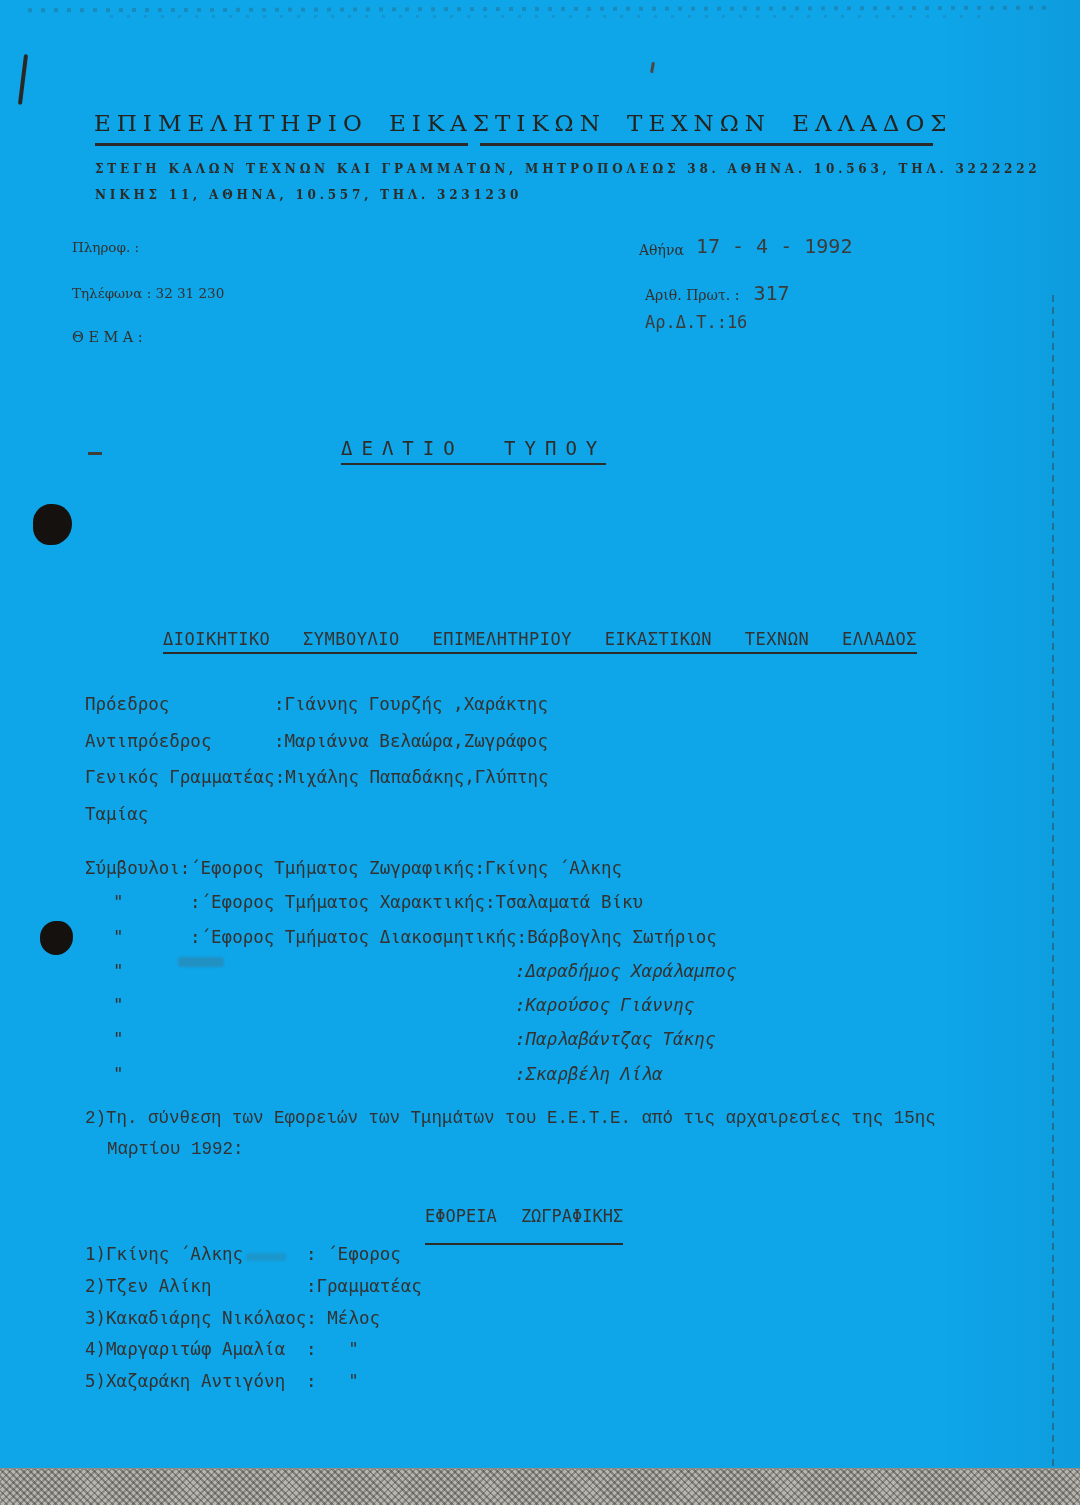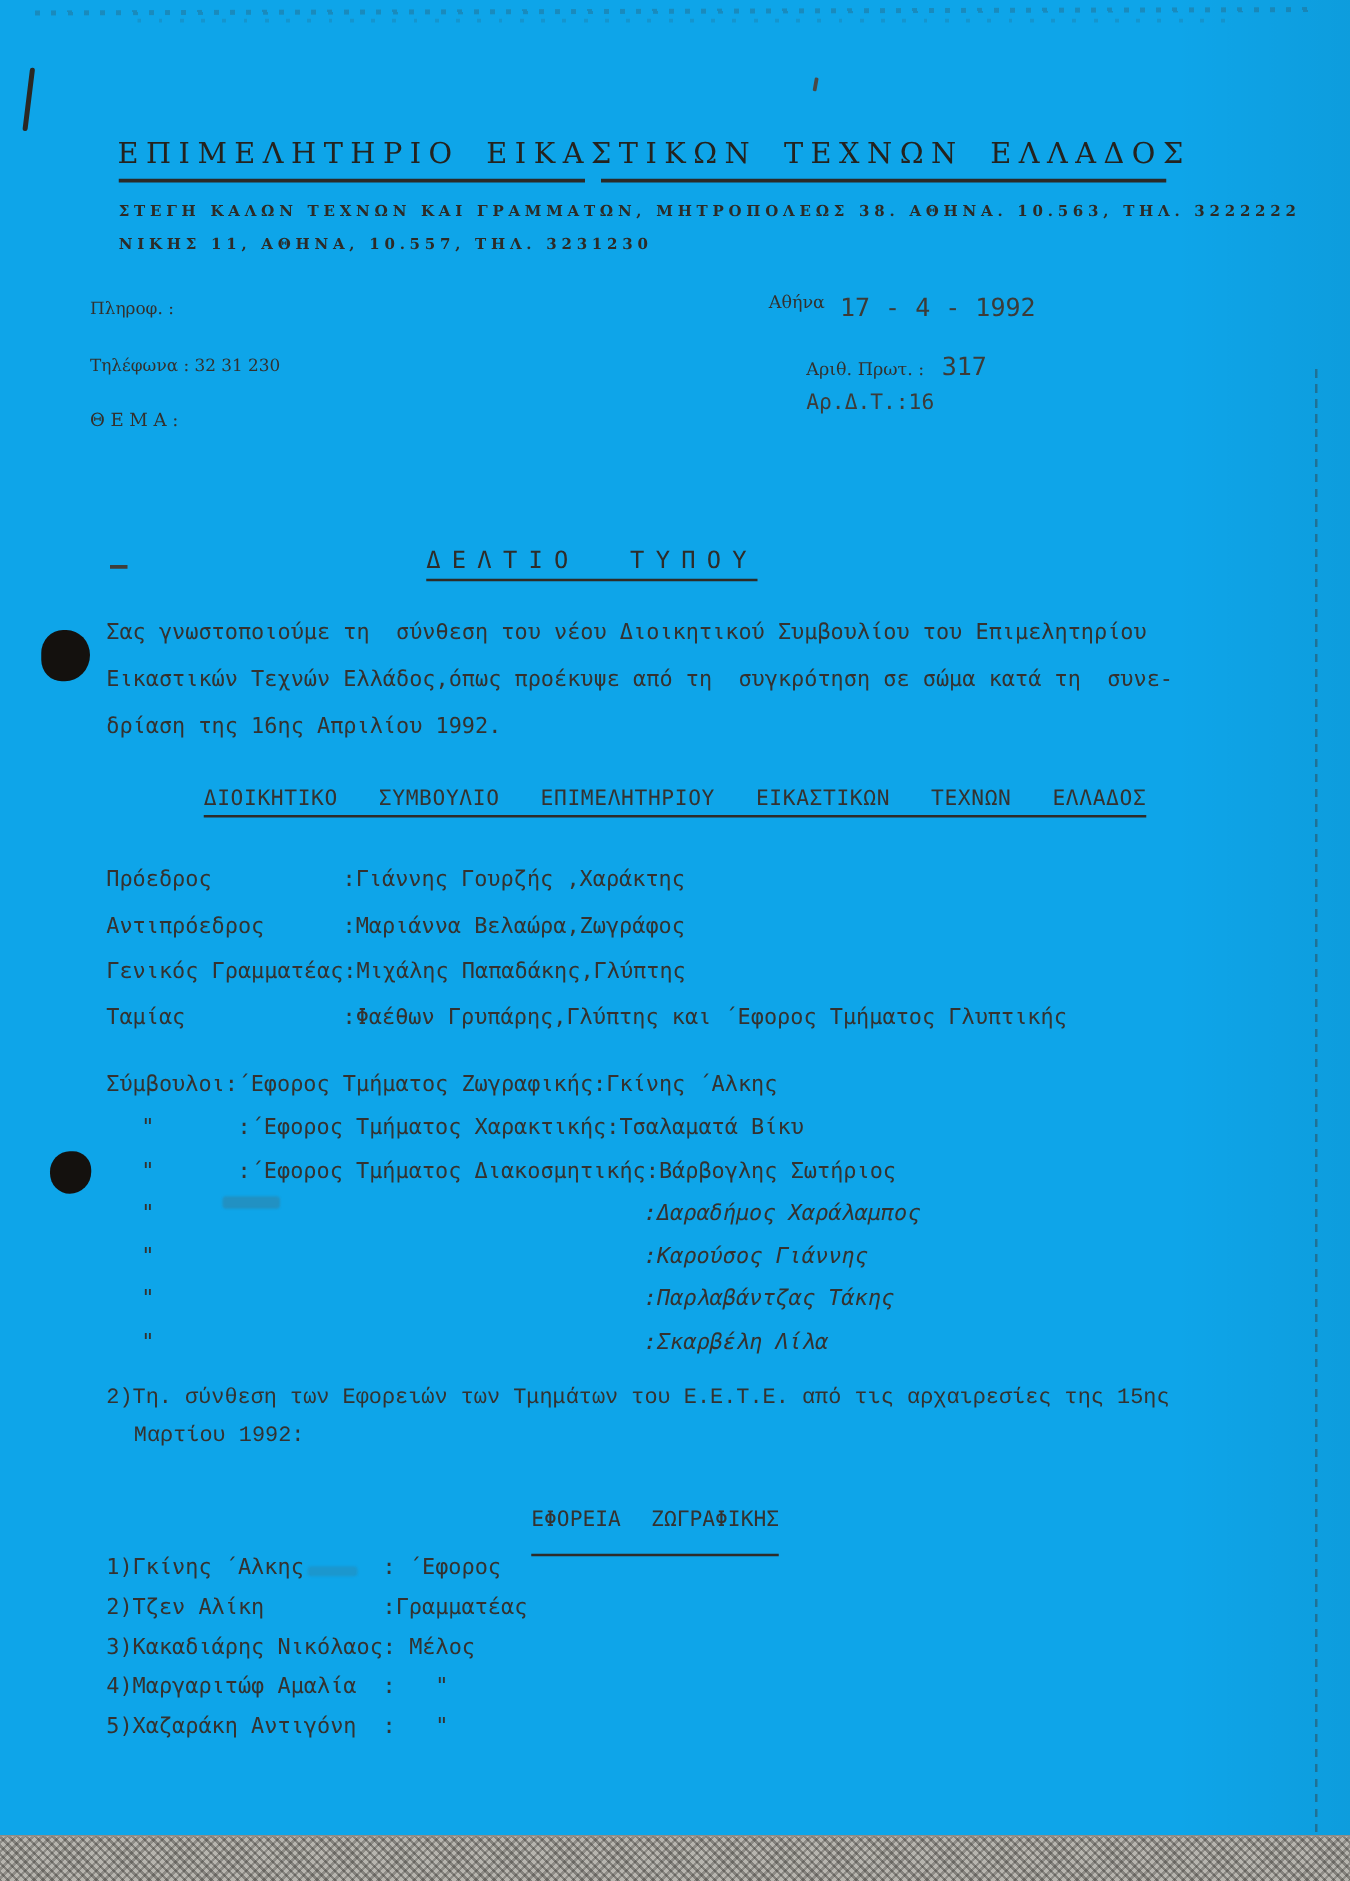--- a/index.html
+++ b/index.html
@@ -52,21 +52,21 @@
   .addr { font-family:"DejaVu Serif", serif; font-weight:bold; font-size:12px;
     letter-spacing:3.8px; color:#2c2b27; white-space:pre; }
   .addr1 { left:95px; top:162px; }
   .addr2 { left:95px; top:188px; }
 
   
   .meta-label { font-family:"DejaVu Serif", serif; font-size:13.5px; color:#33312e; }
   .info-label  { left:72px; top:239px; }
   .phones-label{ left:72px; top:285px; }
   .subject-label { left:72px; top:329px; font-size:14.5px; letter-spacing:4.5px; }
-  .date-row { left:615px; top:234px; display:flex; align-items:flex-start; gap:12px; }
+  .date-row { left:639px; top:234px; display:flex; align-items:flex-end; gap:12px; }
   .date-row .city { font-family:"DejaVu Serif", serif; font-size:14px; color:#33312e; }
   .date-row .val  { font-size:20px; color:#3c3b38; white-space:pre; }
   .prot-row { left:645px; top:281px; display:flex; align-items:baseline; gap:14px; }
   .prot-row .lbl { font-family:"DejaVu Serif", serif; font-size:14px; color:#33312e; }
   .prot-row .val { font-size:20px; color:#3c3b38; }
   .dt-line { left:645px; top:312px; font-size:17px; color:#3c3b38; }
 
   
   .press-title { left:341px; top:437px; font-size:19px; letter-spacing:9px;
     word-spacing:20px; color:#2e2c29; border-bottom:2.5px solid #2e2c29;
@@ -133,44 +133,38 @@
     <span class="val mono">17 - 4 - 1992</span>
   </div>
   <div class="abs prot-row">
     <span class="lbl">Αριθ. Πρωτ. :</span>
     <span class="val mono">317</span>
   </div>
   <div class="abs dt-line mono">Αρ.Δ.Τ.:16</div>
 
   <div class="abs press-title">ΔΕΛΤΙΟ ΤΥΠΟΥ</div>
 
-  <div class="abs intro">
-    <div class="line">Σας γνωστοποιούμε τη  σύνθεση του νέου Διοικητικού Συμβουλίου του Επιμελητηρίου</div>
-    <div class="line">Εικαστικών Τεχνών Ελλάδος,όπως προέκυψε από τη  συγκρότηση σε σώμα κατά τη  συνε-</div>
-    <div class="line">δρίαση της 16ης Απριλίου 1992.</div>
-  </div>
 
   <div class="abs board-heading">ΔΙΟΙΚΗΤΙΚΟ ΣΥΜΒΟΥΛΙΟ ΕΠΙΜΕΛΗΤΗΡΙΟΥ ΕΙΚΑΣΤΙΚΩΝ ΤΕΧΝΩΝ ΕΛΛΑΔΟΣ</div>
 
   <div class="abs officers">
     <div class="row">
       <span class="role">Πρόεδρος</span>
       <span class="entry">:Γιάννης Γουρζής ,Χαράκτης</span>
     </div>
     <div class="row">
       <span class="role">Αντιπρόεδρος</span>
       <span class="entry">:Μαριάννα Βελαώρα,Ζωγράφος</span>
     </div>
     <div class="row">
       <span class="role">Γενικός Γραμματέας</span>
       <span class="entry">:Μιχάλης Παπαδάκης,Γλύπτης</span>
     </div>
     <div class="row">
       <span class="role">Ταμίας</span>
-      <span class="entry">:Φαέθων Γρυπάρης,Γλύπτης και ΄Εφορος Τμήματος Γλυπτικής</span>
     </div>
   </div>
 
   <div class="abs council">
     <div class="row">
       <span class="c-mark">Σύμβουλοι:</span>
       <span class="c-entry">΄Εφορος Τμήματος Ζωγραφικής:Γκίνης ΄Αλκης</span>
     </div>
     <div class="row">
       <span class="c-mark ditto">"</span>

